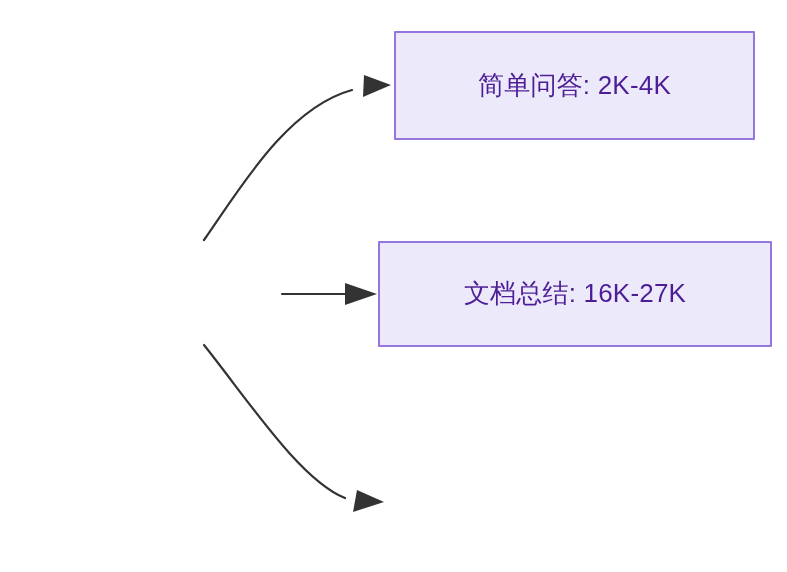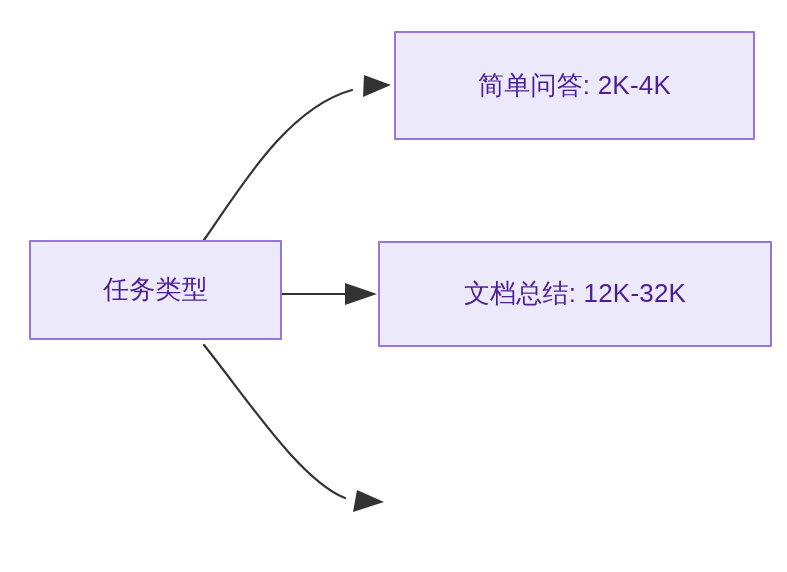--- a/index.html
+++ b/index.html
@@ -92,26 +92,23 @@
     <g>
       <path class="edge-path" d="M 282,294 L 345,294"></path>
       <polygon class="edge-arrow" points="377,294 345,305 345,283"></polygon>
     </g>
     <g>
       <path class="edge-path" d="M 204,345 C 248,400 300,480 345,498"></path>
       <polygon class="edge-arrow" points="384,502 353,512 357,490"></polygon>
     </g>
   </svg>
 
-  <div class="node" id="node-source">
-    <span class="node-label">任务类型</span>
-  </div>
 
   <div class="node" id="node-simple-qa">
     <span class="node-label">简单问答: 2K-4K</span>
   </div>
 
   <div class="node" id="node-doc-summary">
-    <span class="node-label">文档总结: 12K-32K</span>
+    <span class="node-label">文档总结: 16K-27K</span>
   </div>
 
 
 </div>
 
 </body></html>

